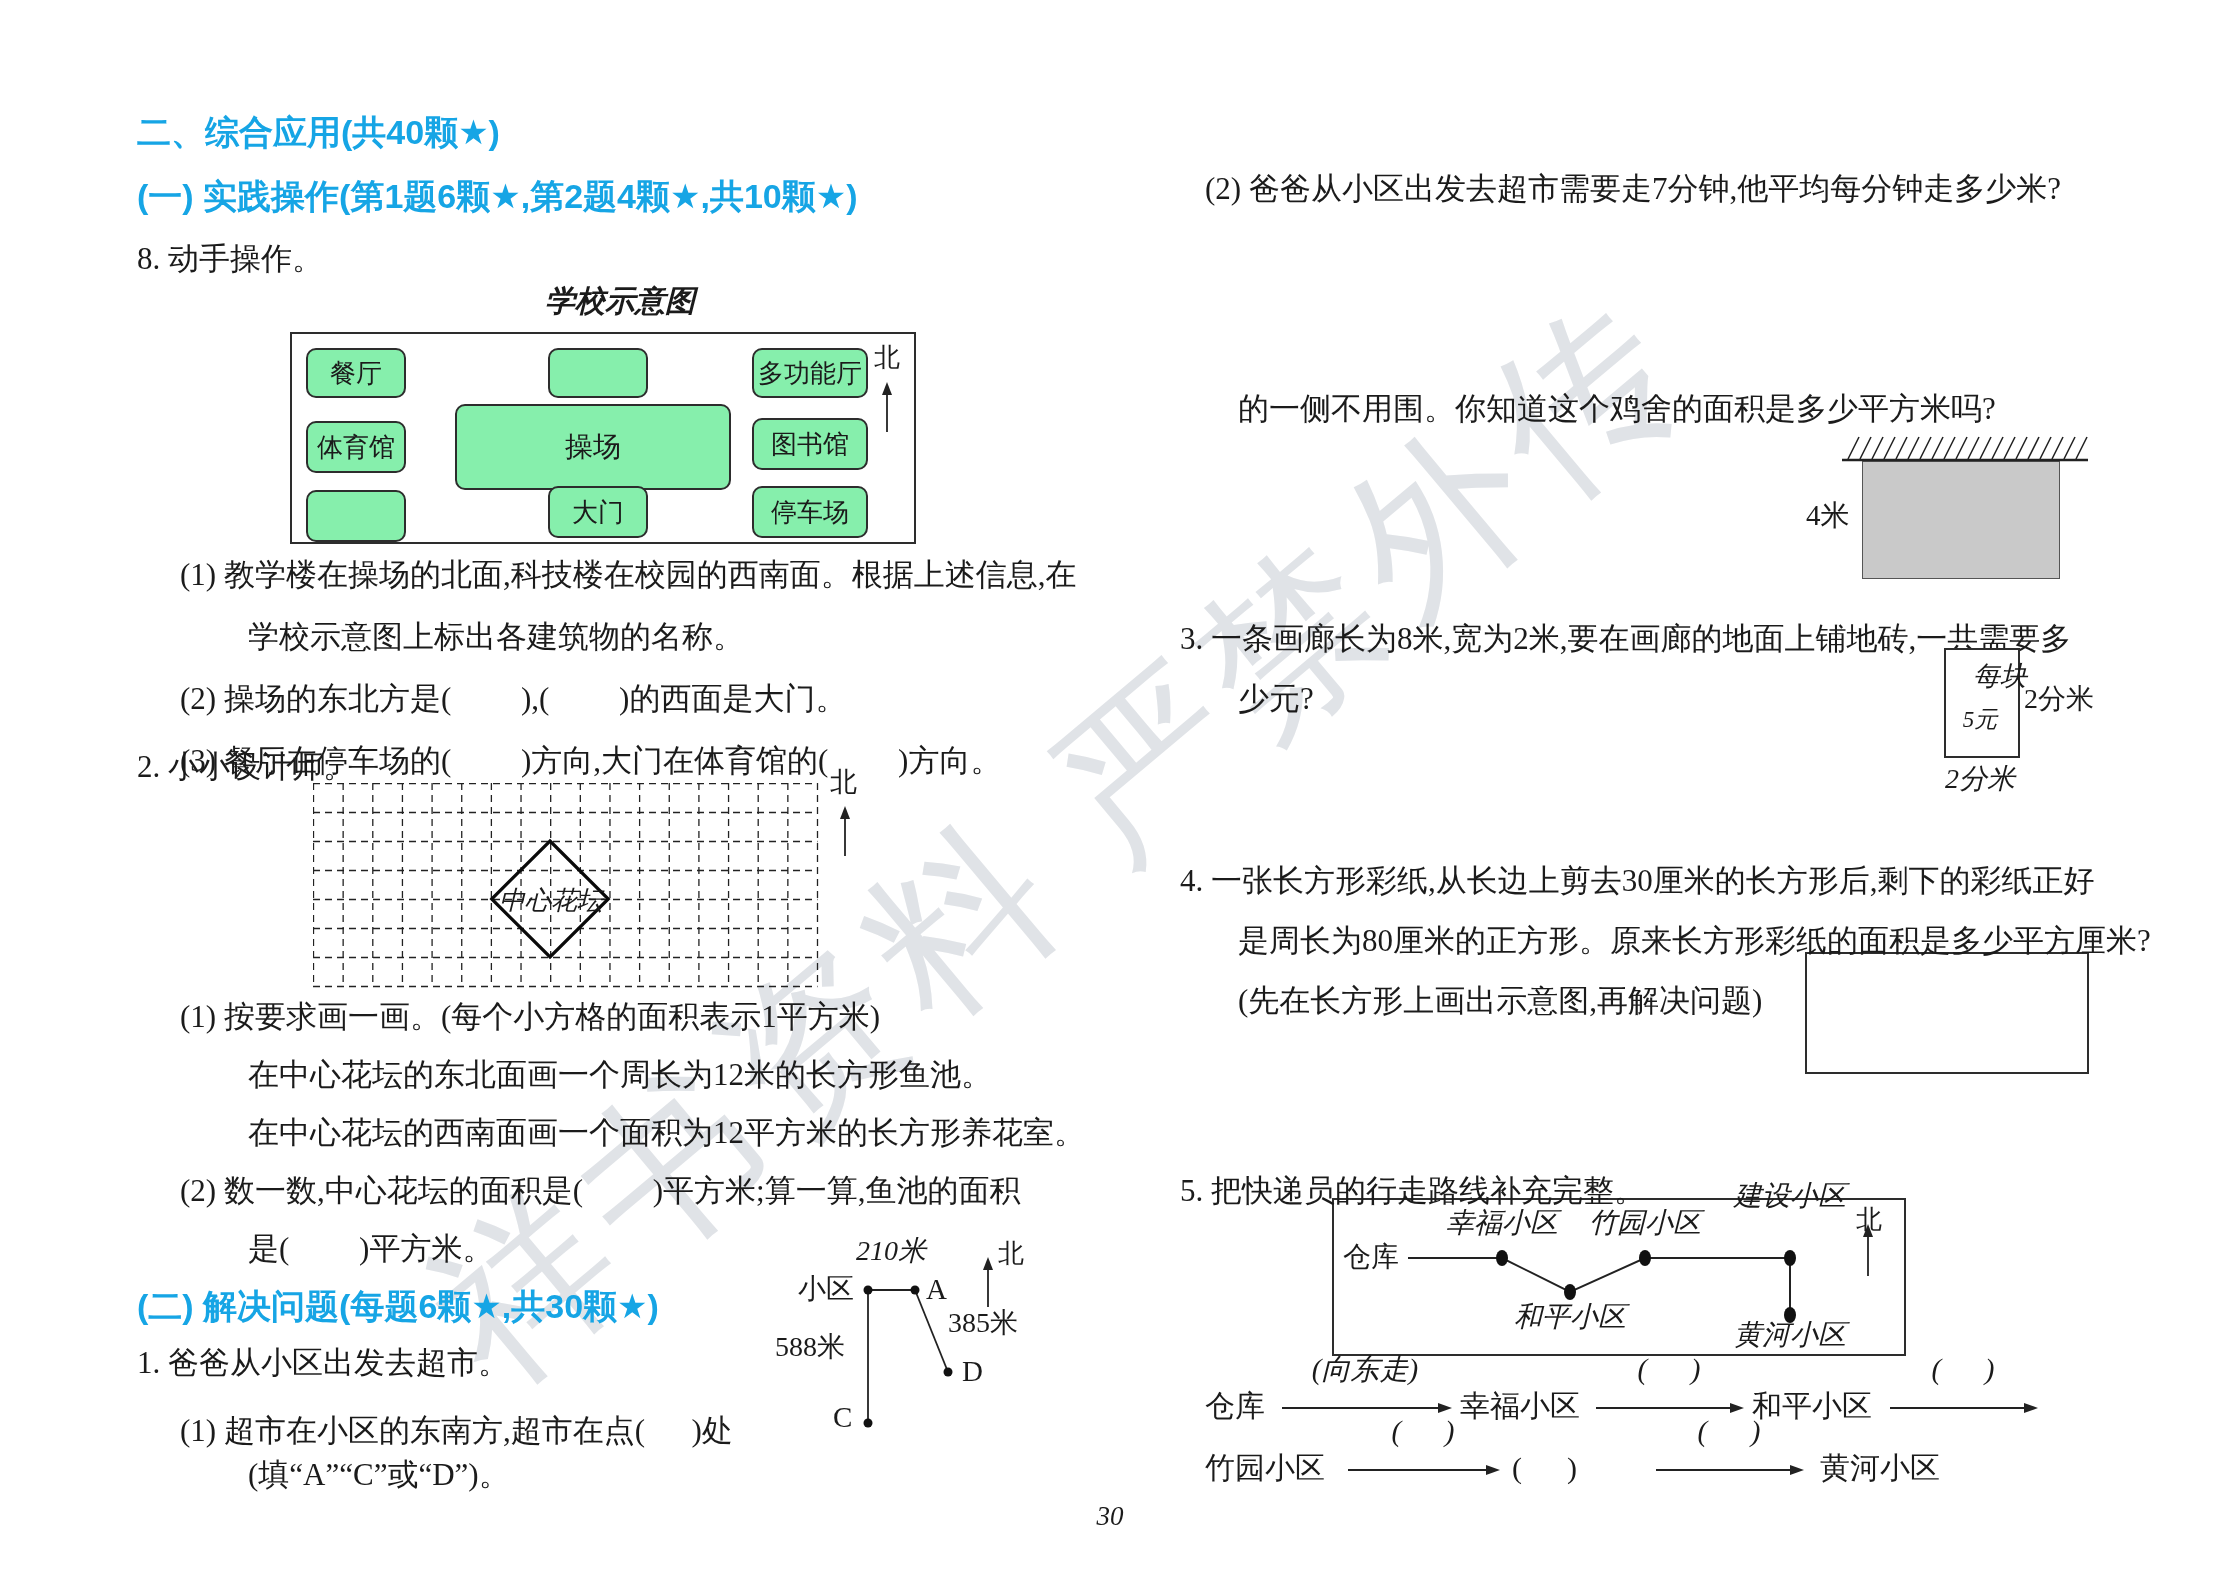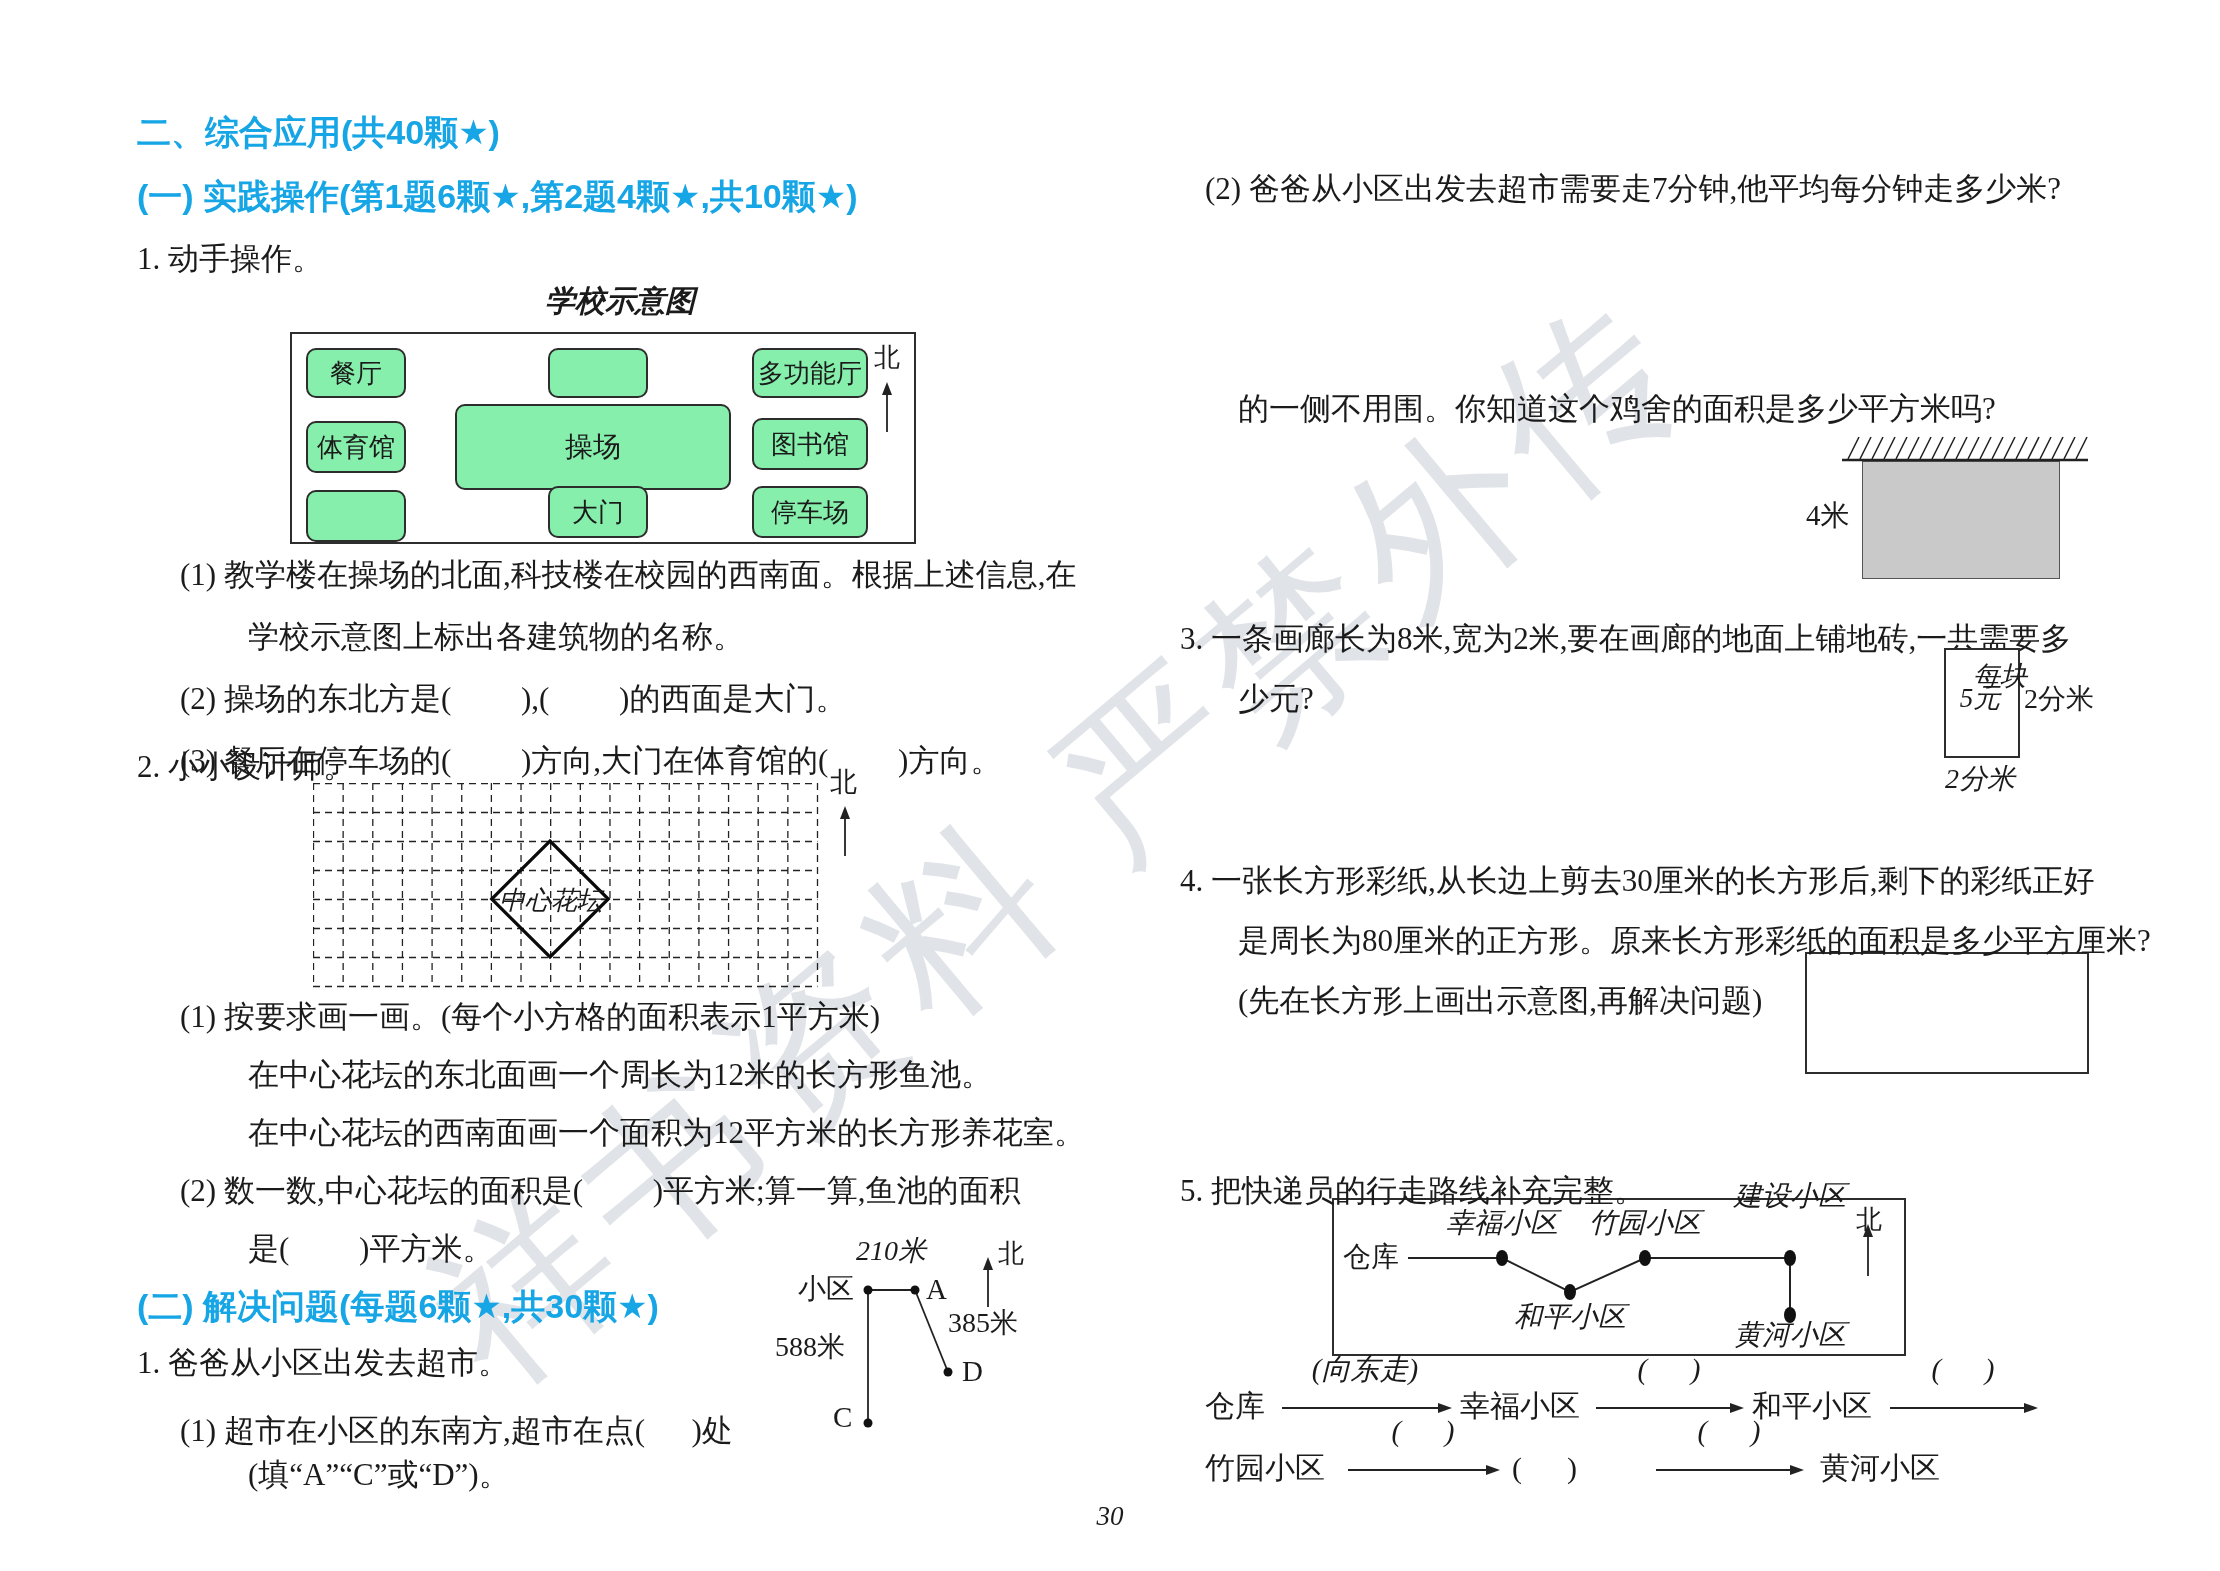--- a/index.html
+++ b/index.html
@@ -20,21 +20,21 @@
 </style>
 </head>
 <body>
 
 <div class="canvas">
 
   <div class="wm">祥书资料 严禁外传</div>
 
   <div class="t hd" style="left:137px;top:112px;">二、综合应用(共40颗★)</div>
   <div class="t hd" style="left:137px;top:176px;">(一) 实践操作(第1题6颗★,第2题4颗★,共10颗★)</div>
-  <div class="t" style="left:137px;top:240px;">1. 动手操作。</div>
+  <div class="t" style="left:137px;top:240px;">8. 动手操作。</div>
   <div class="t maptitle ctr" style="left:510px;top:283px;width:220px;">学校示意图</div>
 
   <div class="rect" style="left:290px;top:332px;width:622px;height:208px;border-radius:0;"></div>
   <div class="bbox" style="left:306px;top:348px;width:96px;height:46px;">餐厅</div>
   <div class="bbox" style="left:548px;top:348px;width:96px;height:46px;"></div>
   <div class="bbox" style="left:752px;top:348px;width:112px;height:46px;">多功能厅</div>
   <div class="bbox" style="left:306px;top:421px;width:96px;height:48px;">体育馆</div>
   <div class="bbox" style="left:455px;top:404px;width:272px;height:82px;font-size:28px;">操场</div>
   <div class="bbox" style="left:752px;top:418px;width:112px;height:48px;">图书馆</div>
   <div class="bbox" style="left:306px;top:490px;width:96px;height:48px;"></div>
@@ -148,21 +148,21 @@
     <line x1="2" y1="28" x2="248" y2="28" stroke-width="2.4"></line>
   </svg>
   <div class="graybox" style="left:1862px;top:461px;width:196px;height:116px;"></div>
   <div class="t" style="left:1806px;top:498px;font-size:29px;">4米</div>
 
   <div class="t" style="left:1180px;top:620px;">3. 一条画廊长为8米,宽为2米,要在画廊的地面上铺地砖,一共需要多</div>
   <div class="t" style="left:1238px;top:680px;">少元?</div>
 
   <div class="rect" style="left:1944px;top:648px;width:72px;height:106px;border-width:2px;z-index:2;background:#fff;"></div>
   <div class="t ctr" style="left:1946px;top:660px;width:68px;font-size:27px;margin-left:20px;">每块</div>
-  <div class="t ctr" style="left:1946px;top:682px;width:68px;font-size:27px;">5元</div>
+  <div class="t ctr" style="left:1946px;top:706px;width:68px;font-size:23px;">5元</div>
   <div class="t" style="left:2024px;top:682px;font-size:28px;">2分米</div>
   <div class="t ctr" style="left:1938px;top:762px;width:84px;font-size:28px;">2分米</div>
 
   <div class="t" style="left:1180px;top:862px;">4. 一张长方形彩纸,从长边上剪去30厘米的长方形后,剩下的彩纸正好</div>
   <div class="t" style="left:1238px;top:922px;">是周长为80厘米的正方形。原来长方形彩纸的面积是多少平方厘米?</div>
   <div class="t" style="left:1238px;top:982px;">(先在长方形上画出示意图,再解决问题)</div>
   <div class="rect" style="left:1805px;top:952px;width:280px;height:118px;border-width:2px;"></div>
 
   <div class="t" style="left:1180px;top:1172px;">5. 把快递员的行走路线补充完整。</div>
 

